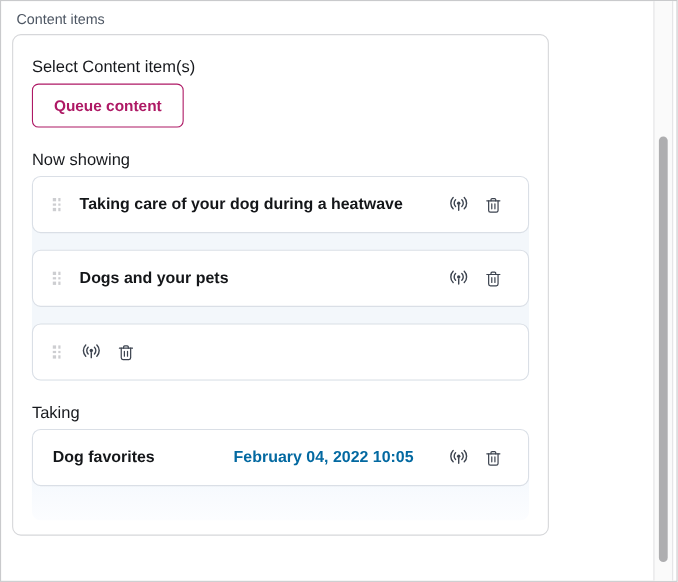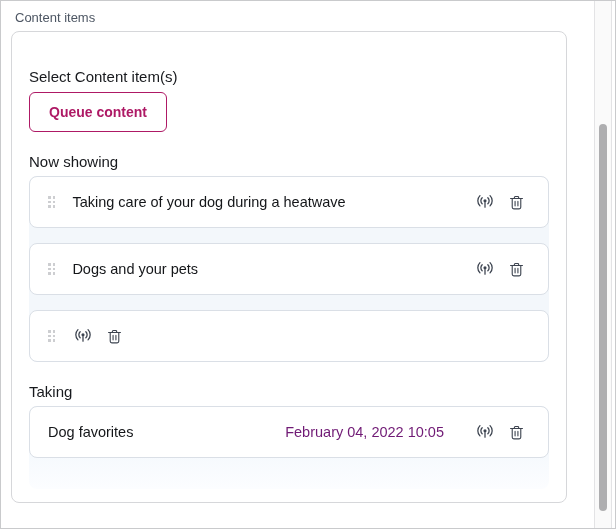--- a/index.html
+++ b/index.html
@@ -13,25 +13,25 @@
     font-family:"Liberation Sans","DejaVu Sans",sans-serif;
     color:#16181c;
   }
   .outer-label {
     margin:9px 0 0 14px;
     font-size:13px;
     color:var(--label-gray,#4d5663);
   }
   .panel {
     margin:6px 0 0 10px;
-    width:556px;
+    width:488px;
     background:#fff;
     border:1px solid var(--panel-border,#d6d7da);
     border-radius:8px;
-    padding:36px 17px 13px 17px;
+    padding:20px 17px 13px 17px;
   }
   .select-label { font-size:15px; color:#17191d; }
   .select-btn {
     margin-top:7px;
     display:inline-block;
     padding:11px 19px;
     font-size:14px;
     font-weight:600;
     font-family:inherit;
     color:var(--accent,#ae1965);
@@ -41,20 +41,21 @@
     cursor:pointer;
   }
   .section-label { margin-top:21px; font-size:15px; color:#17191d; }
   .list {
     margin-top:6px;
     background:var(--list-bg,#f3f7fb);
     border-radius:8px;
     display:flex;
     flex-direction:column;
     gap:15px;
+    font-weight:bold;
   }
   .list.queue {
     padding-bottom:31px;
     background:linear-gradient(180deg,#f3f7fb 0%,#f5f9fd 55%,#fcfdff 100%);
   }
   .card {
     display:flex;
     align-items:center;
     height:52px;
     background:#fff;
@@ -65,21 +66,21 @@
   .drag {
     display:grid;
     grid-template-columns:repeat(2,2.6px);
     grid-auto-rows:2.6px;
     gap:2.2px;
     margin-right:17px;
     cursor:grab;
   }
   .drag i { background:#cdced1; }
   .card-title { flex:1; font-size:14.5px; color:#141619; }
-  .card-date { font-size:14.5px; color:#701a75; margin-right:30px; }
+  .card-date { font-size:14.5px; color:#0369a1; margin-right:30px; }
   .actions { display:flex; align-items:center; gap:11px; }
   .iconbtn {
     background:none; border:none; padding:0; margin:0;
     display:flex; align-items:center; cursor:pointer;
   }
   .iconbtn svg { stroke:var(--icon,#3d4450); fill:none; stroke-width:1.4;
                  stroke-linecap:round; stroke-linejoin:round; }
   .iconbtn svg .fill { fill:var(--icon,#3d4450); stroke:none; }
   .scroll-track {
     position:absolute; top:0; right:3px;

